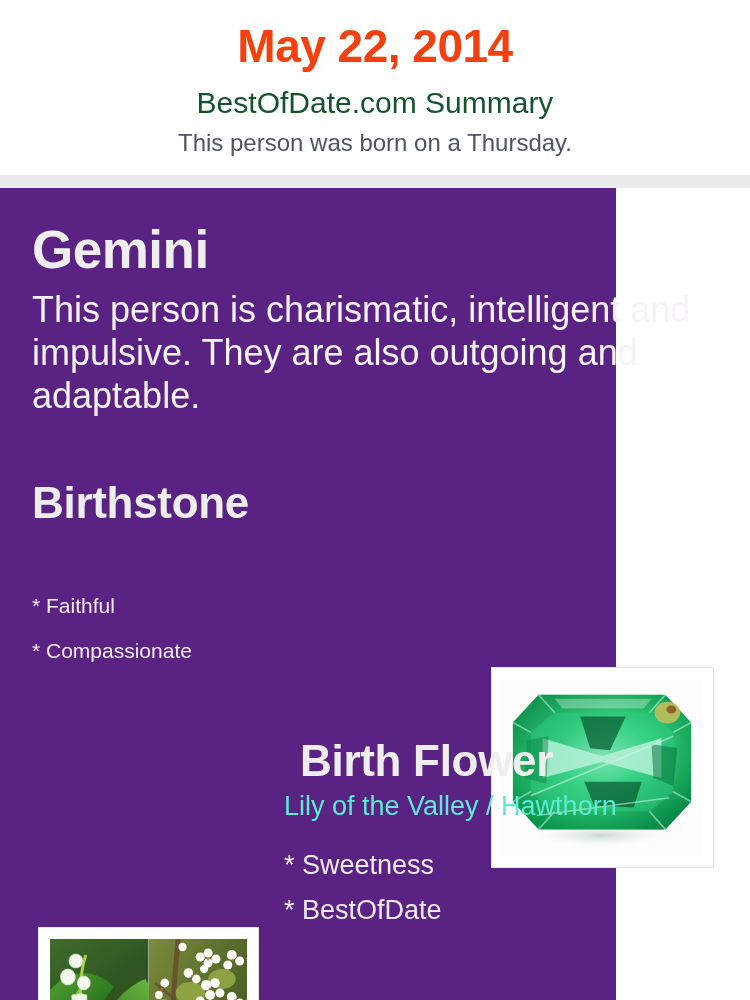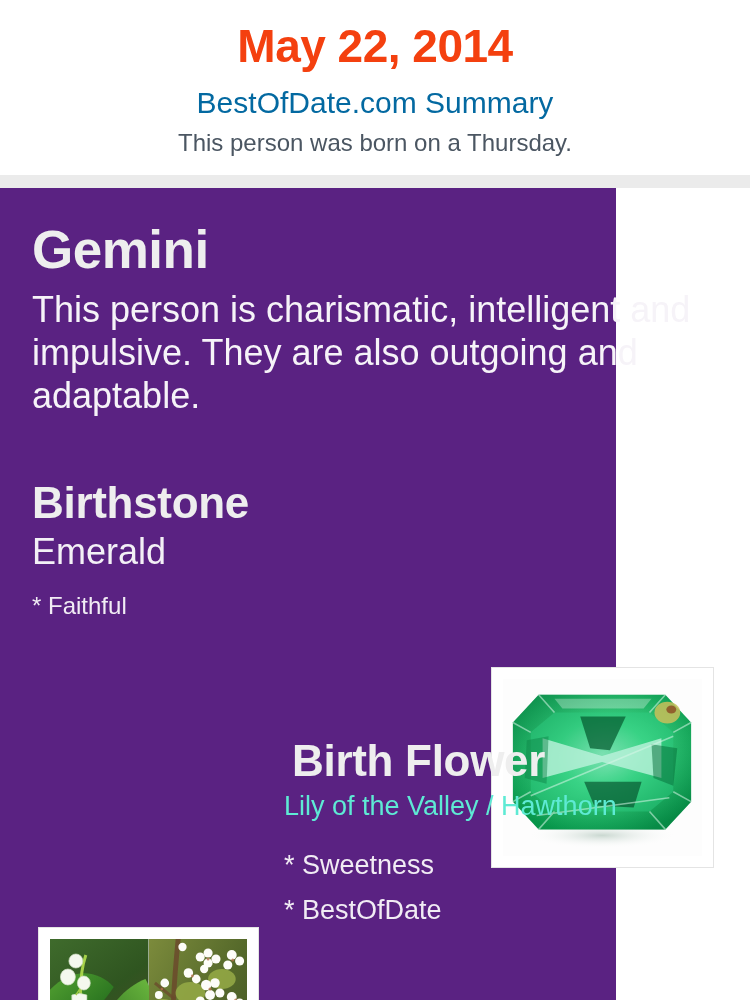--- a/index.html
+++ b/index.html
@@ -28,21 +28,21 @@
   .date-title {
     position:absolute; left:0; top:22px; width:750px;
     font-size:46px; font-weight:bold;
     color:#f4400f;
     letter-spacing:-0.5px;
     line-height:1.05;
   }
   .site-summary {
     position:absolute; left:0; top:86px; width:750px;
     font-size:30px; font-weight:normal;
-    color:#0369a1;
+    color:#14532d;
     line-height:1.1;
   }
   .born-line {
     position:absolute; left:0; top:130px; width:750px;
     font-size:24px; font-weight:normal;
     color:#4b5662;
     line-height:1.1;
   }
 
   .divider {
@@ -86,29 +86,29 @@
     position:absolute; left:32px; top:344px;
     font-size:36px; font-weight:normal;
     color:#f3f0f6;
     line-height:1.1;
   }
   .stone-traits {
     position:absolute; left:32px; top:395px;
     list-style:none;
   }
   .stone-traits li {
-    font-size:24px; font-weight:normal;
+    font-size:21px; font-weight:normal;
     color:#f1ecf4;
     line-height:45px;
     white-space:nowrap;
   }
 
   
   .flower-heading {
-    position:absolute; left:292px; top:550px;
+    position:absolute; left:300px; top:550px;
     font-size:44px; font-weight:bold;
     color:#eeeeee;
     line-height:1.05;
     letter-spacing:-0.3px;
   }
   .flower-name {
     position:absolute; left:284px; top:604px;
     font-size:27px; font-weight:normal;
     color:#5eead4;
     line-height:1.1;
@@ -167,23 +167,23 @@
   </div>
 
   <div class="divider"></div>
 
   <div class="body-panel">
 
     <div class="zodiac-name">Gemini</div>
     <div class="zodiac-desc">This person is charismatic, intelligent and impulsive. They are also outgoing and adaptable.</div>
 
     <div class="stone-heading">Birthstone</div>
-    <div class="stone-name">Emerald</div>
     <ul class="stone-traits">
       <li>* Faithful</li>
+      <li>* Compassionate</li>
     </ul>
 
     <div class="frame stone-frame">
       <div class="frame-inner">
         <div class="gem-bg">
           <svg width="201" height="179" viewBox="0 0 201 179">
             <defs>
               <radialGradient id="gemCore" cx="50%" cy="44%" r="62%">
                 <stop offset="0%" stop-color="#c9f5e2"></stop>
                 <stop offset="40%" stop-color="#44d98a"></stop>

